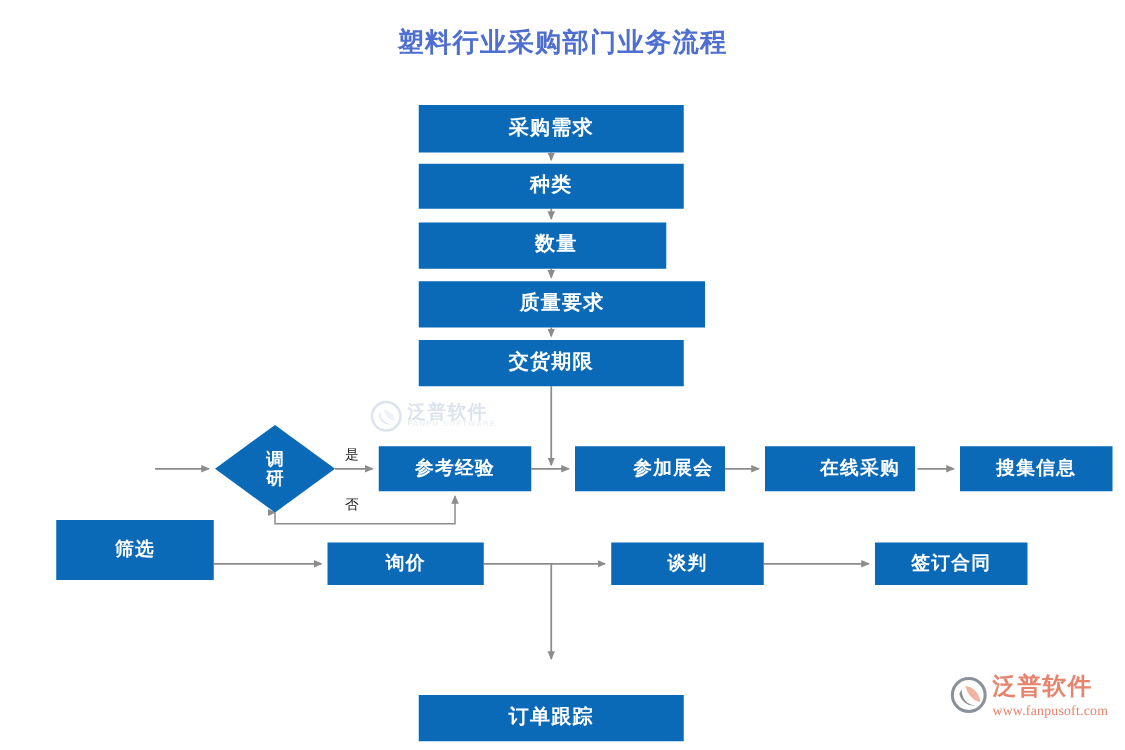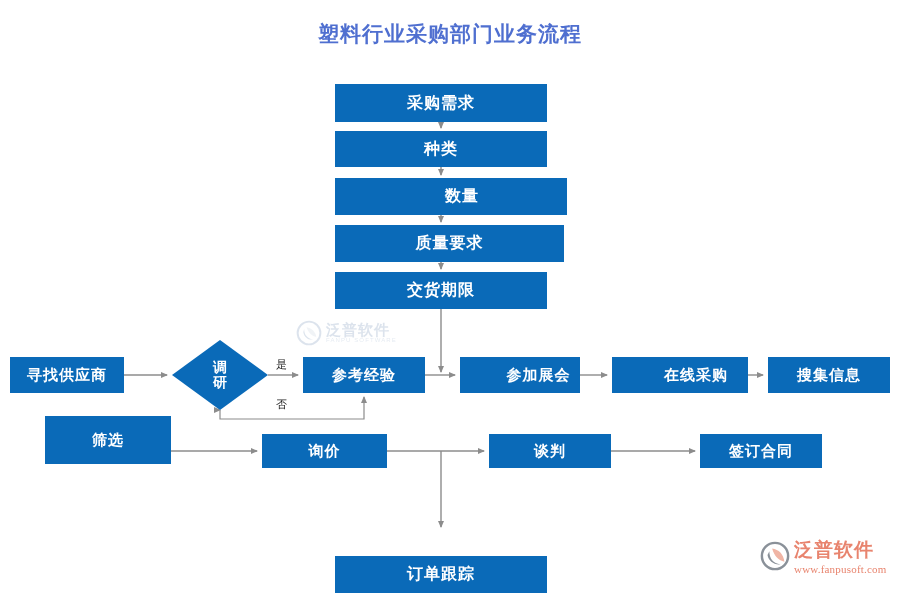--- a/index.html
+++ b/index.html
@@ -191,40 +191,39 @@
 
     <g stroke="#8c8c8c" stroke-width="1.2" fill="none">
       <path d="M220,410 L220,419 L364,419 L364,397" marker-end="url(#arrow)"></path>
     </g>
   </svg>
 
   <div class="node large" style="left:335px; top:84px; width:212px; height:38px;">采购需求</div>
 
   <div class="node large" style="left:335px; top:131px; width:212px; height:36px;">种类</div>
 
-  <div class="node large" style="left:335px; top:178px; width:232px; height:37px;padding-left:22px;">数量</div>
+  <div class="node large" style="left:335px; top:178px; width:198px; height:37px;padding-left:22px;">数量</div>
 
   <div class="node large" style="left:335px; top:225px; width:229px; height:37px;">质量要求</div>
 
   <div class="node large" style="left:335px; top:272px; width:212px; height:37px;">交货期限</div>
 
-  <div class="node medium" style="left:10px; top:357px; width:114px; height:36px;">寻找供应商</div>
 
   <div class="diamond-wrap" style="left:172px; top:340px; width:96px; height:70px;">
     <div class="diamond-shape"></div>
     <div class="diamond-label">
       <span>调<br>研</span>
     </div>
   </div>
 
   <div class="node medium" style="left:303px; top:357px; width:122px; height:36px;">参考经验</div>
 
   <div class="node medium" style="left:460px; top:357px; width:120px; height:36px;padding-left:37px;">参加展会</div>
 
-  <div class="node medium" style="left:612px; top:357px; width:136px; height:36px;padding-left:32px;">在线采购</div>
+  <div class="node medium" style="left:612px; top:357px; width:120px; height:36px;padding-left:32px;">在线采购</div>
 
   <div class="node medium" style="left:768px; top:357px; width:122px; height:36px;">搜集信息</div>
 
   <div class="node medium" style="left:45px; top:416px; width:126px; height:48px;">筛选</div>
 
   <div class="node medium" style="left:262px; top:434px; width:125px; height:34px;">询价</div>
 
   <div class="node medium" style="left:489px; top:434px; width:122px; height:34px;">谈判</div>
 
   <div class="node medium" style="left:700px; top:434px; width:122px; height:34px;">签订合同</div>

